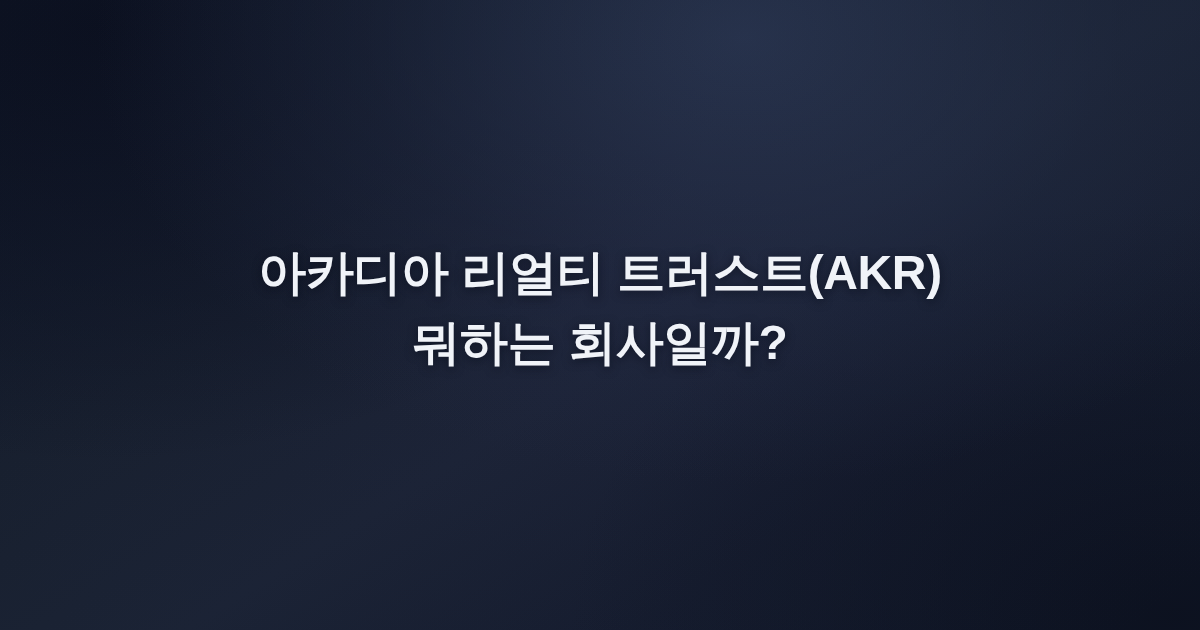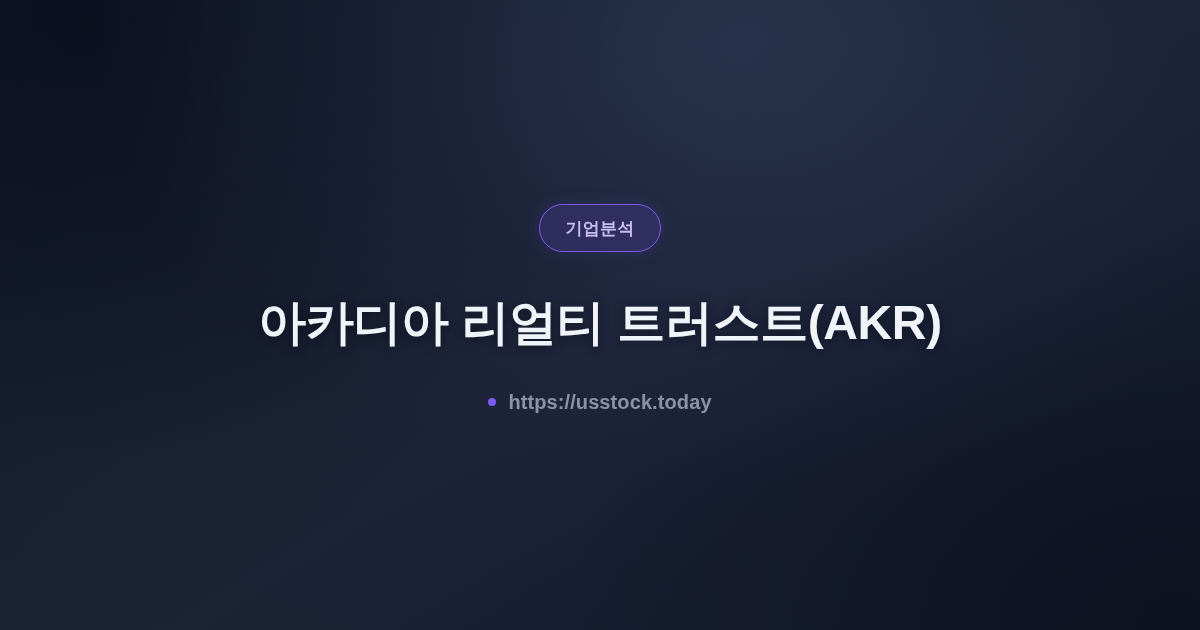--- a/index.html
+++ b/index.html
@@ -116,27 +116,21 @@
 </style>
 </head>
 <body>
 
 <div class="og-card">
 
   <div class="bg-vignette"></div>
 
   <div class="content">
 
-    <div class="badge">
-      <span class="badge-label">기업분석</span>
-    </div>
 
     <h1 class="title">
       <span class="title-line">아카디아 리얼티 트러스트(AKR)</span>
+      <span class="title-line">뭐하는 회사일까?</span>
     </h1>
 
-    <div class="url-row">
-      <span class="url-dot"></span>
-      <span class="url-text">https://usstock.today</span>
-    </div>
 
   </div>
 </div>
 
 </body></html>

